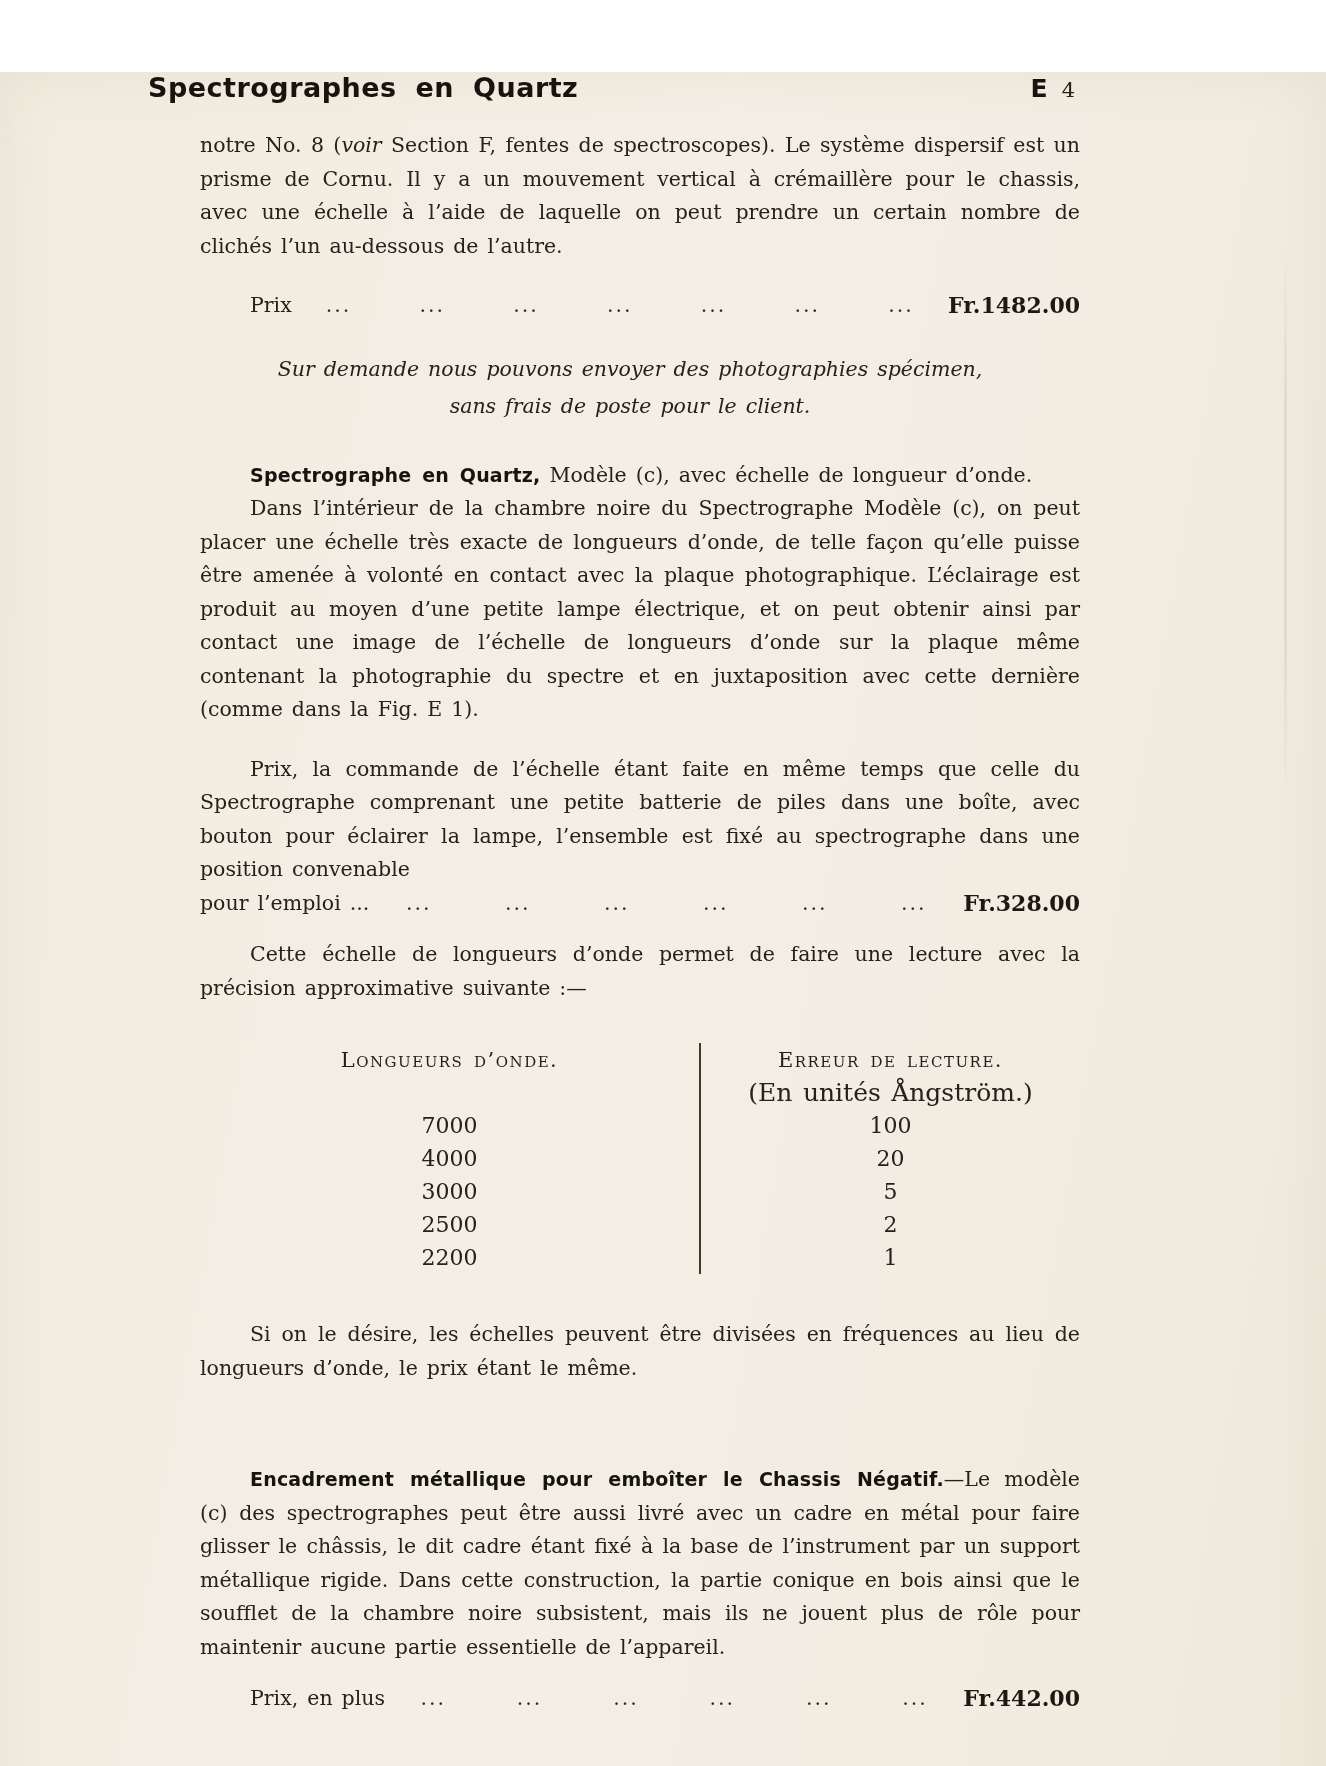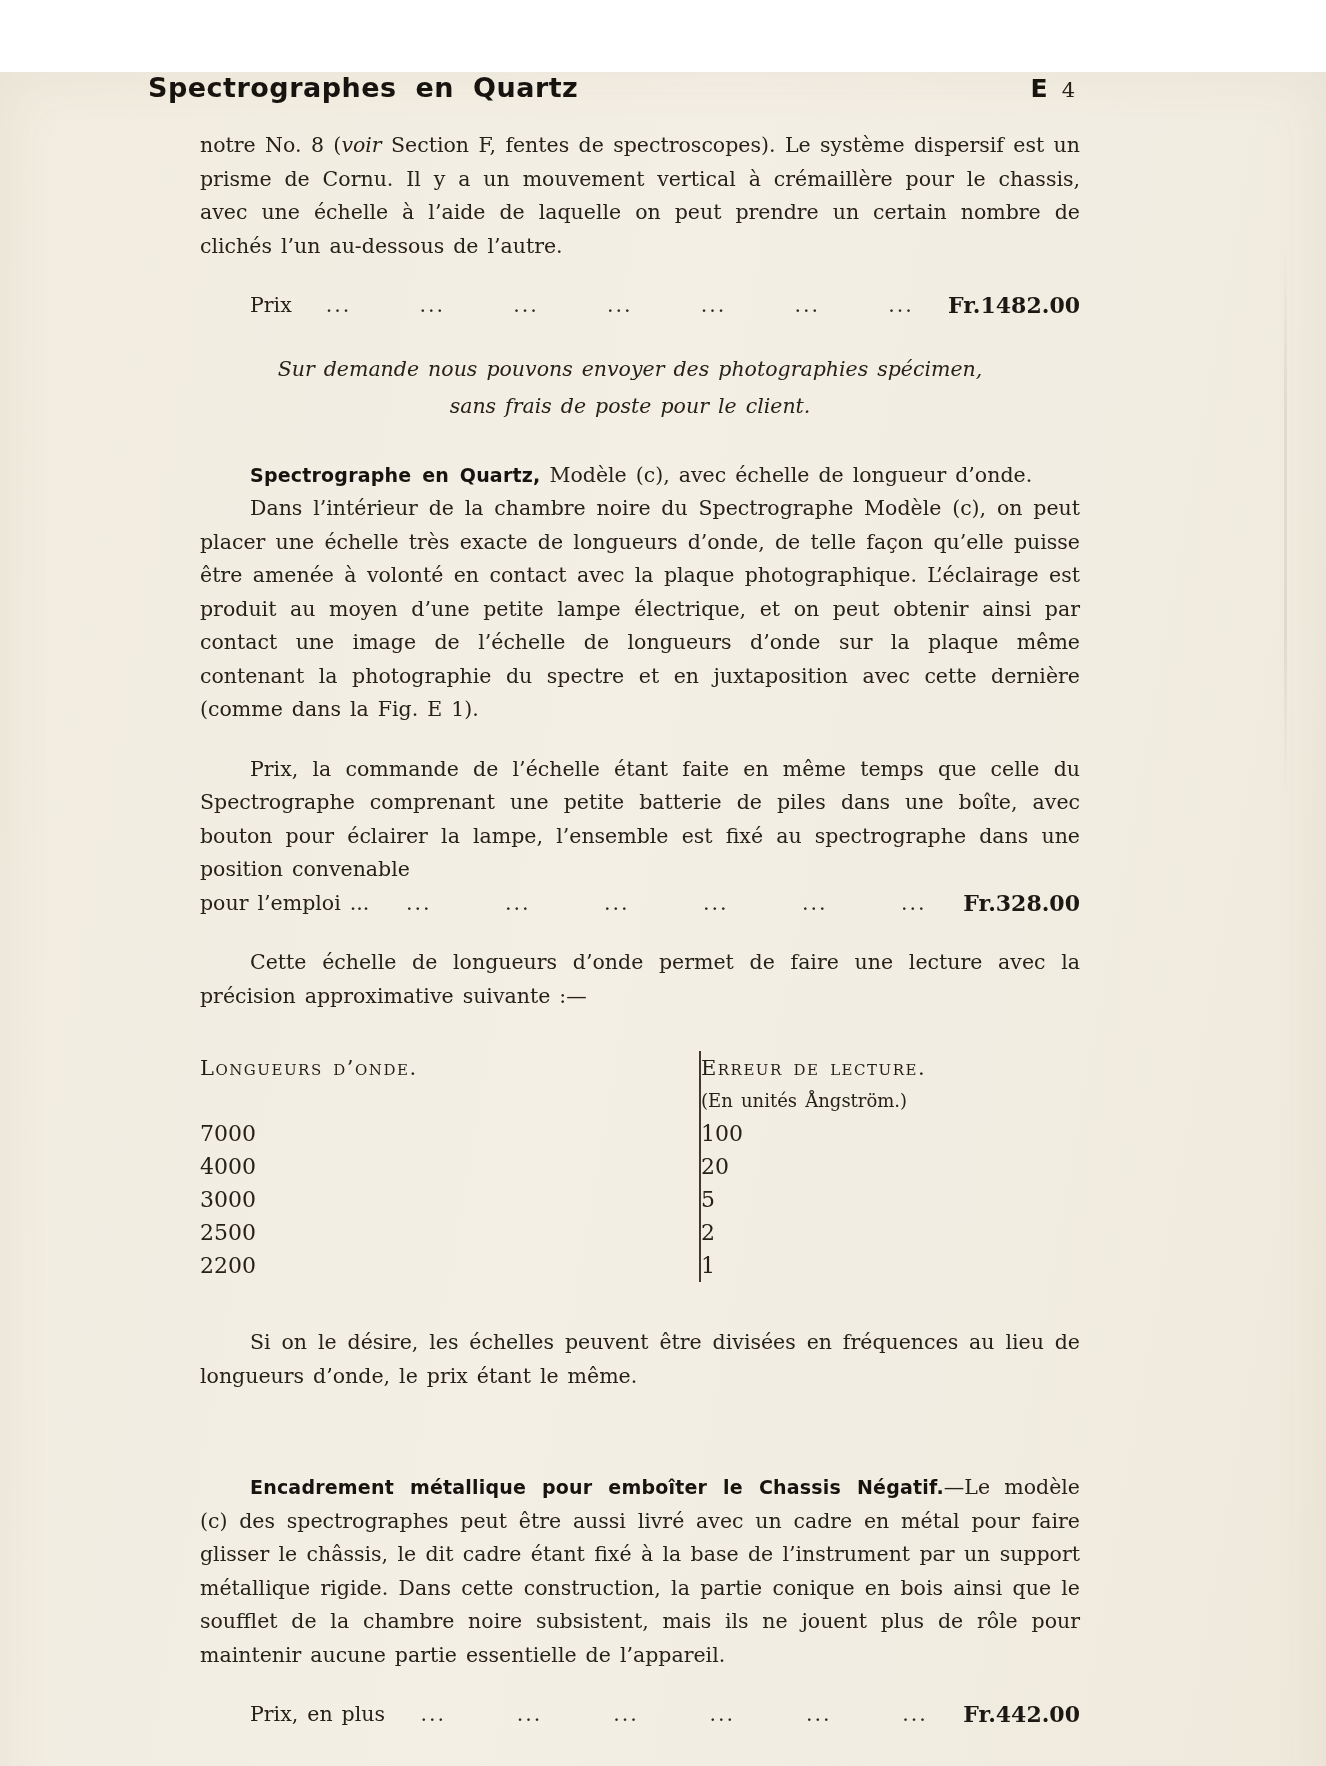--- a/index.html
+++ b/index.html
@@ -63,34 +63,34 @@
   .price-row .amount {
     font-weight: 700; font-size: 22px; white-space: nowrap; color: #1c1813;
   }
 
   .notice {
     width: 720px; margin: 28px auto 16px 70px;
     text-align: center; font-style: italic;
     font-size: 20.5px; line-height: 37px; text-indent: 0;
   }
 
-  .ptable { display: flex; margin-top: 38px; text-align: left; }
+  .ptable { display: flex; margin-top: 38px; text-align: center; }
   .pt-left  { width: 499px; }
   .pt-divider { width: 2px; background: #42392d; }
   .pt-right { width: 379px; }
   .pt-h {
     font-variant: small-caps; letter-spacing: 1.5px;
     font-size: 21px; line-height: 34px; color: #221d16;
   }
-  .pt-sub { font-size: 18px; line-height: 32px; }
+  .pt-sub { font-size: 25px; line-height: 32px; }
   .pt-spacer { height: 32px; }
   .pt-num { font-size: 22px; line-height: 33px; }
 
   .sp-26 { margin-top: 26px; }
-  .sp-30 { margin-top: 26px; }
+  .sp-30 { margin-top: 18px; }
   .sp-34 { margin-top: 34px; }
   .sp-44 { margin-top: 44px; }
   .sp-78 { margin-top: 78px; }
 </style>
 </head>
 <body>
 
 <div class="page">
   <div class="crease"></div>
 

